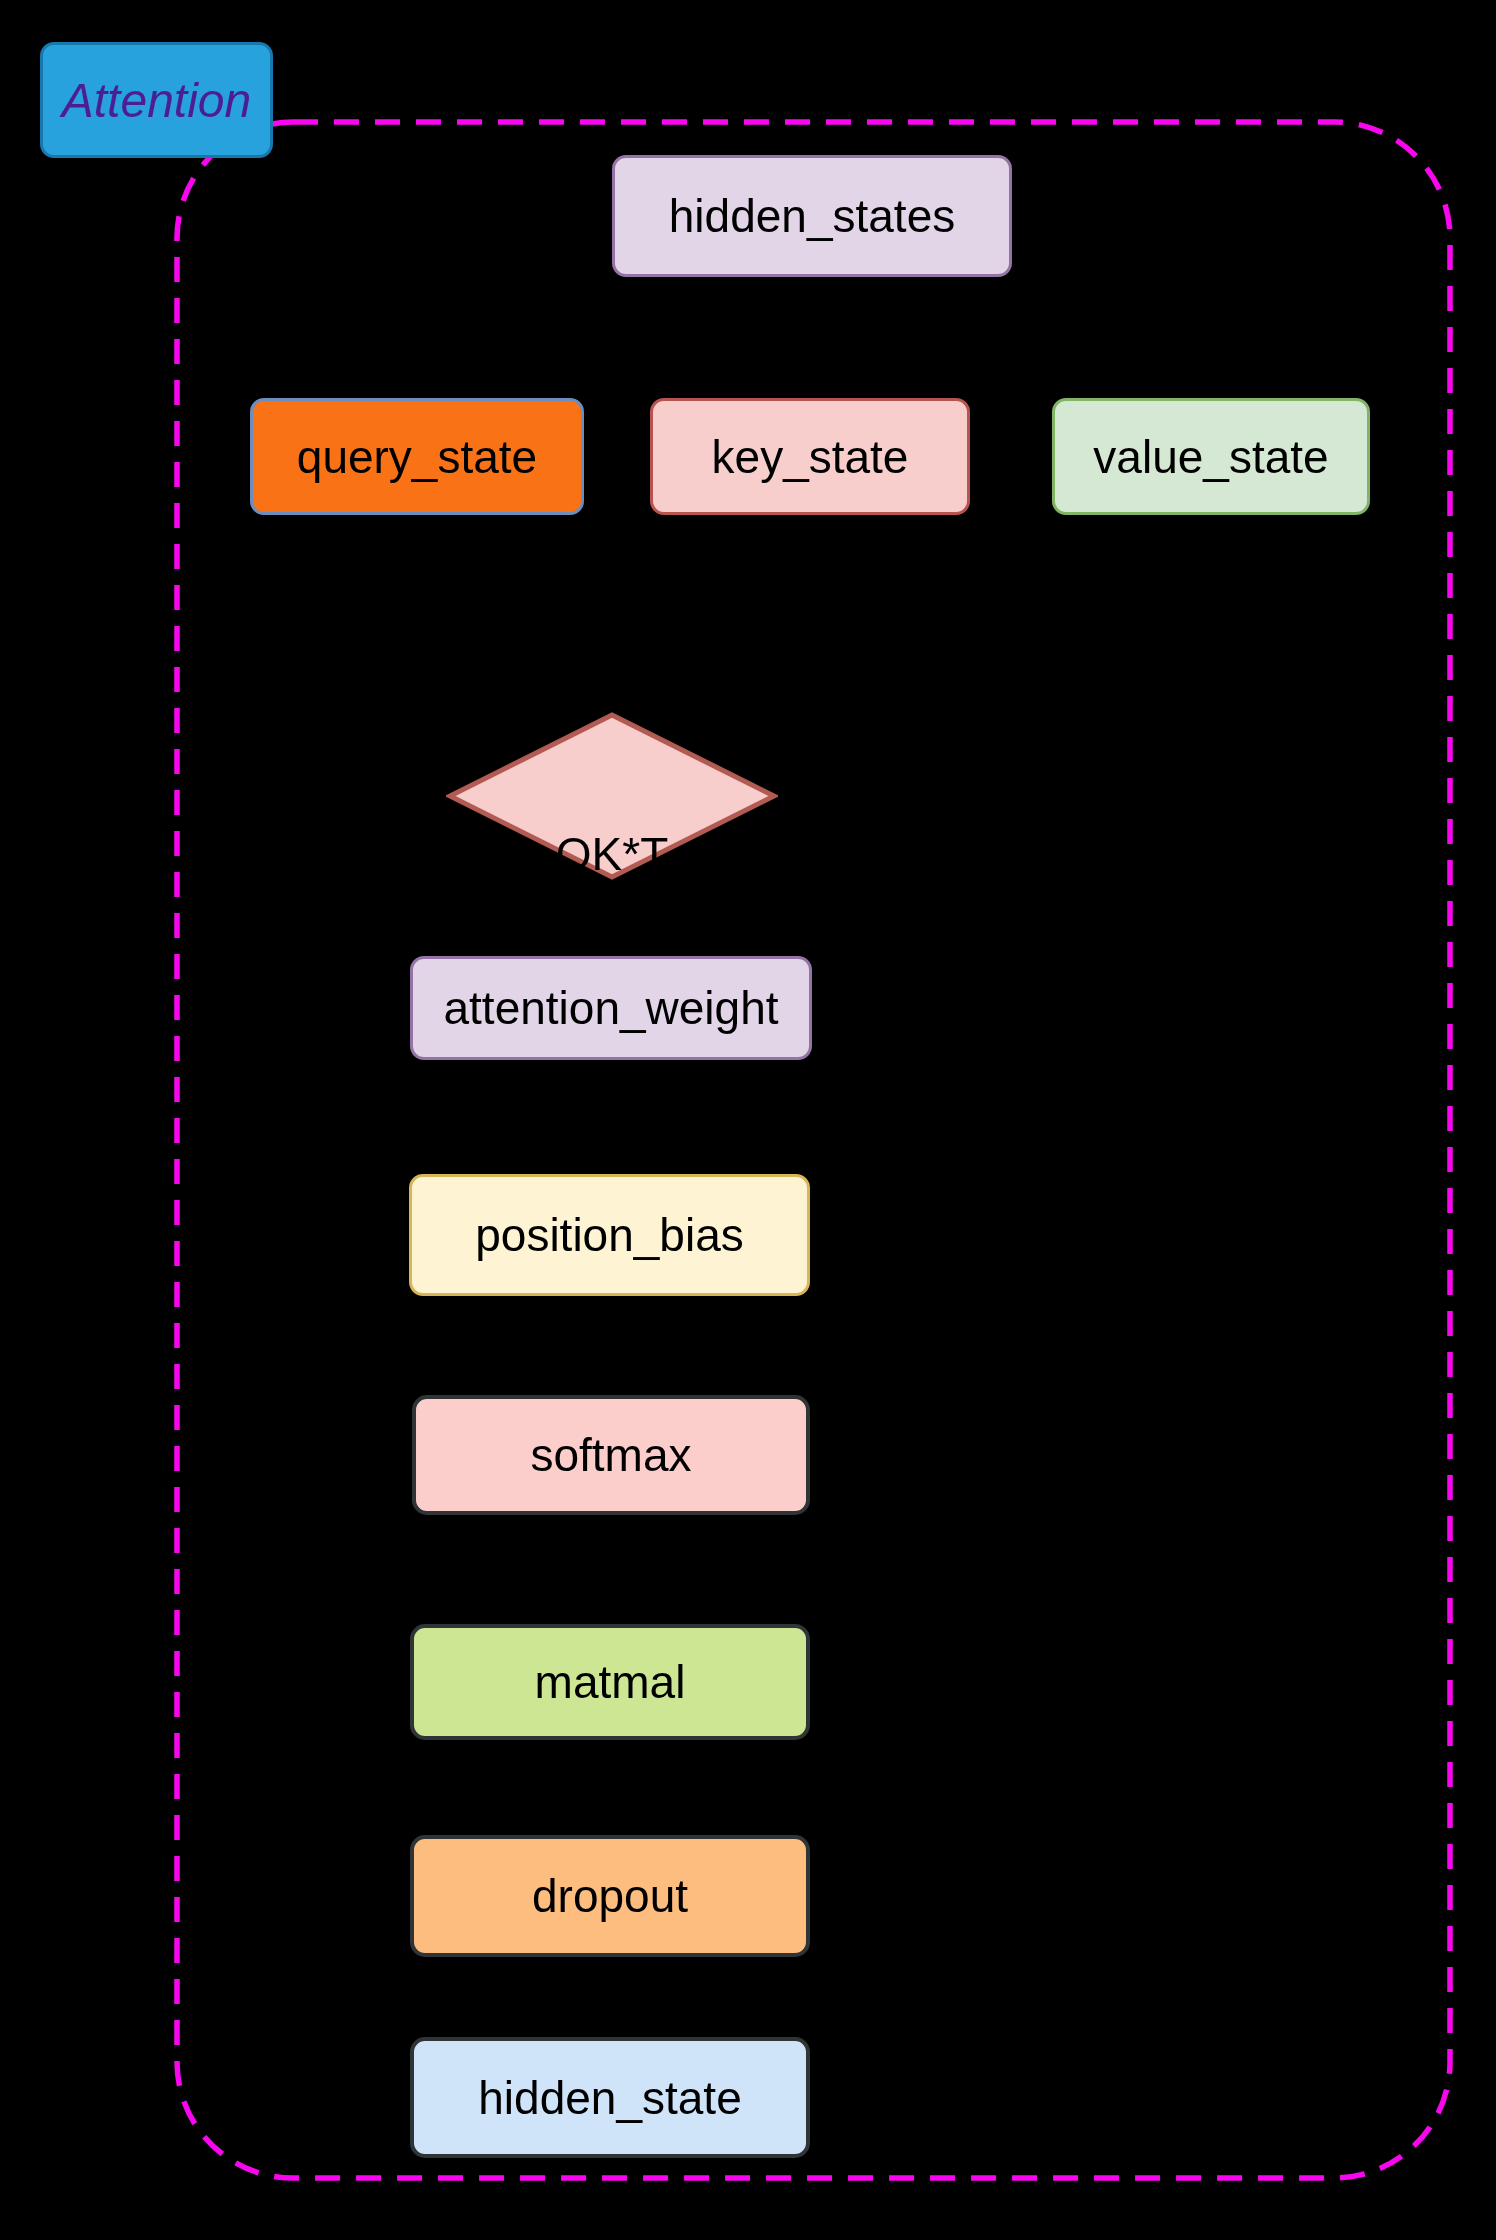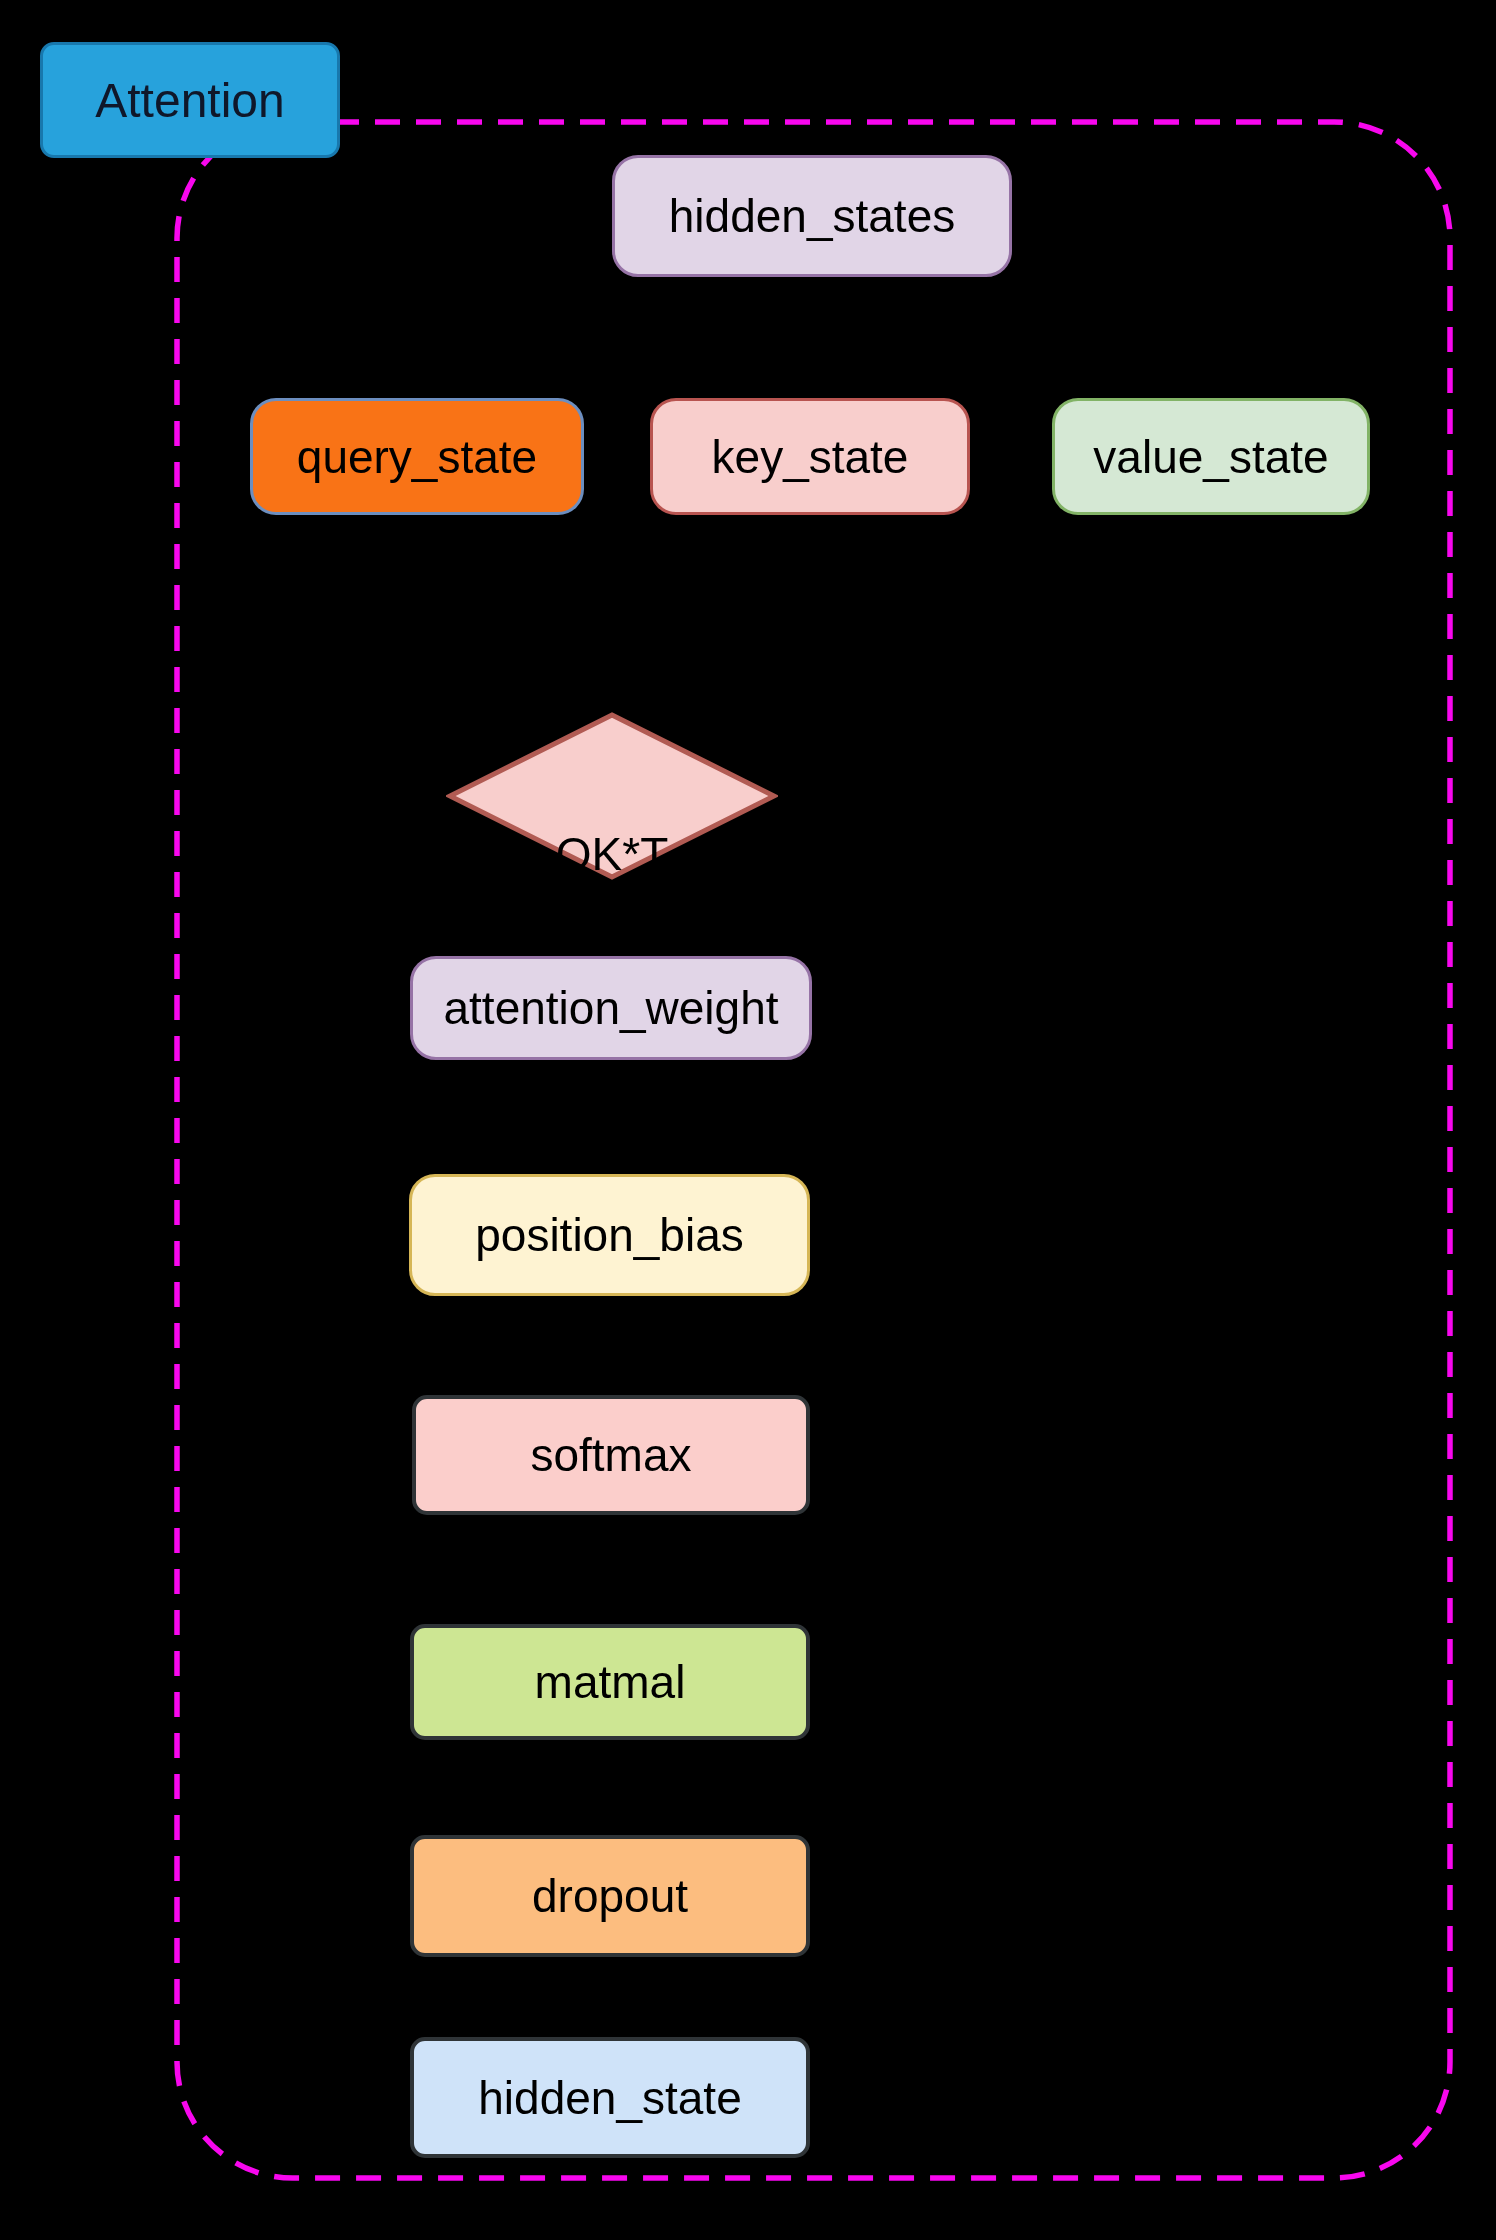--- a/index.html
+++ b/index.html
@@ -27,21 +27,21 @@
     stroke-dasharray: 25 16;
   }
   .node {
     position: absolute;
     box-sizing: border-box;
     display: flex;
     align-items: center;
     justify-content: center;
     border-style: solid;
     border-width: 3px;
-    border-radius: 26px;
+    border-radius: 14px;
     font-size: 46px;
     color: #000;
     white-space: nowrap;
   }
   .node.dark {
     border-width: 4px;
     border-radius: 15px;
   }
   .node.title-node {
     font-size: 48px;
@@ -70,21 +70,21 @@
 </style>
 </head>
 <body>
 
 <div class="stage" style="background-color: rgb(0, 0, 0);">
 
   <svg class="group-border" width="1285" height="2068">
     <rect x="6" y="6" width="1273" height="2056" rx="116" ry="116" style="stroke: rgb(248, 7, 238);"></rect>
   </svg>
 
-  <div class="node title-node" style="left: 40px; top: 42px; width: 300px; height: 116px; background-color: rgb(39, 162, 220); border-color: rgb(24, 120, 173); color: #0f172a;">
+  <div class="node title-node" style="left: 40px; top: 42px; width: 233px; height: 116px; background-color: rgb(39, 162, 220); border-color: rgb(24, 120, 173); color: #4c1d95; font-style: italic;">
     <span>Attention</span>
   </div>
 
   <div class="node" style="left: 612px; top: 155px; width: 400px; height: 122px; background-color: rgb(225, 213, 231); border-color: rgb(150, 115, 166);">
     <span>hidden_states</span>
   </div>
 
   <div class="node" style="left: 250px; top: 398px; width: 334px; height: 117px; background-color: #f97316; border-color: rgb(108, 142, 191);">
     <span>query_state</span>
   </div>

